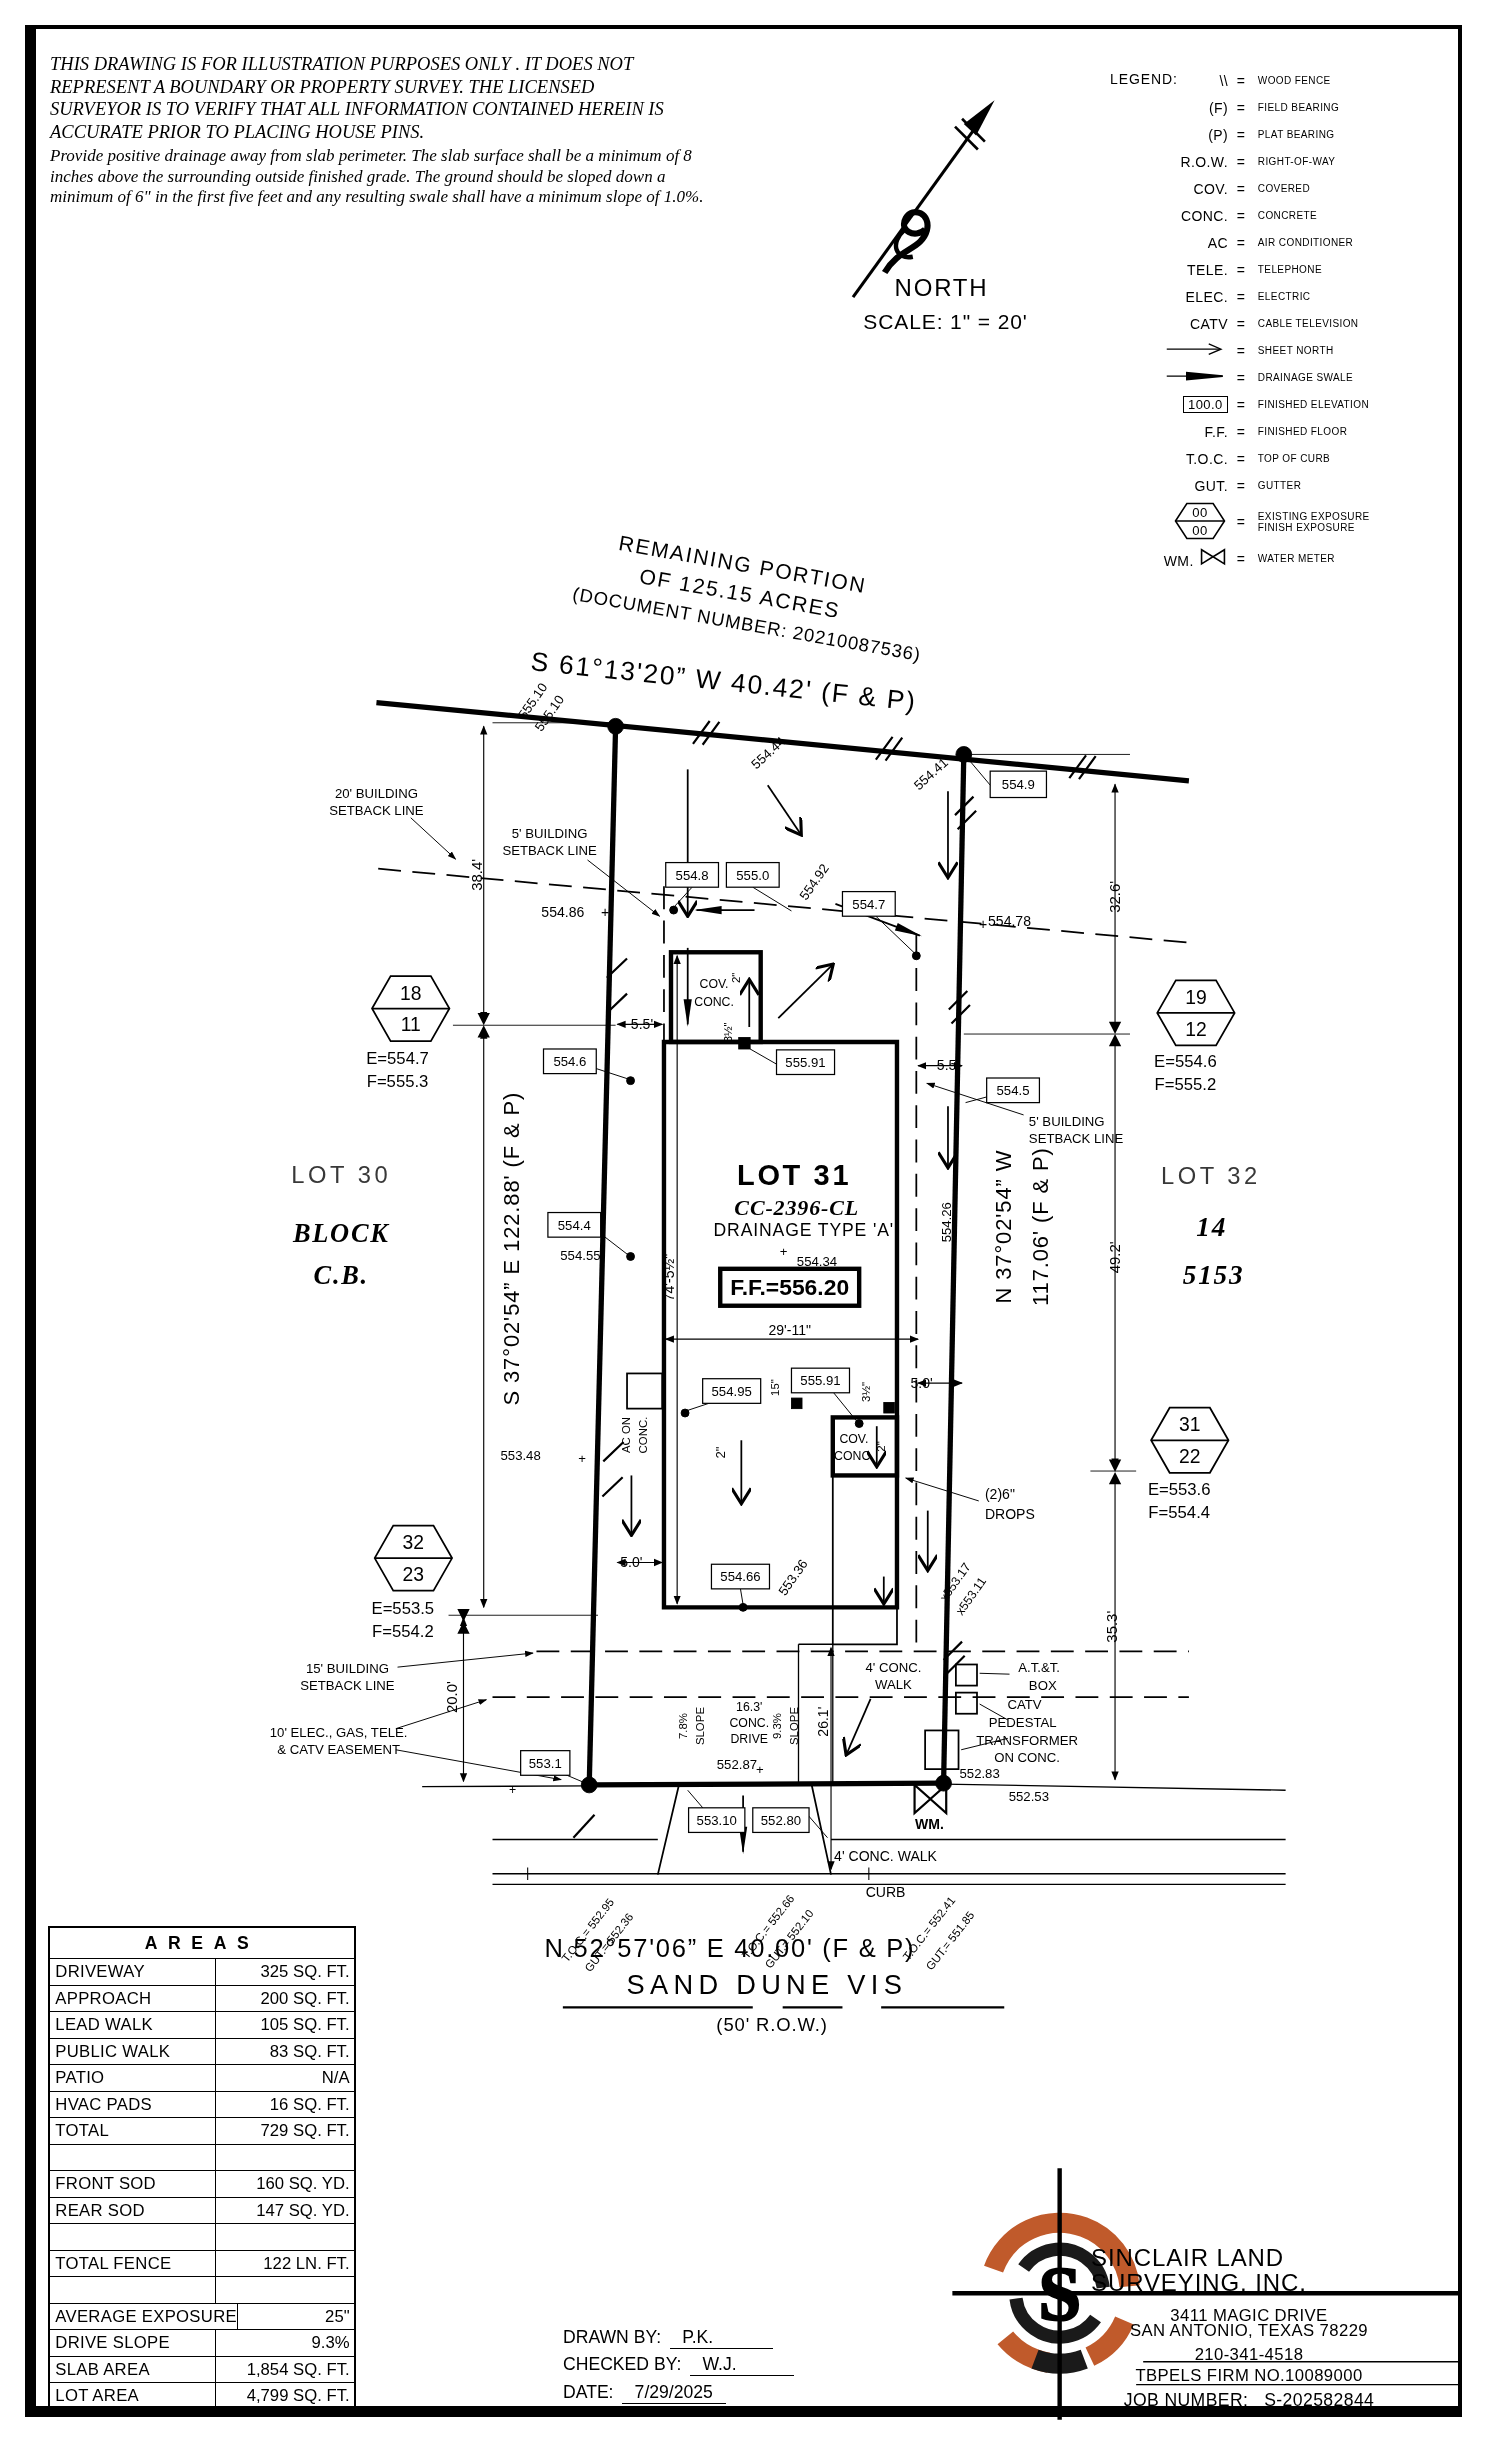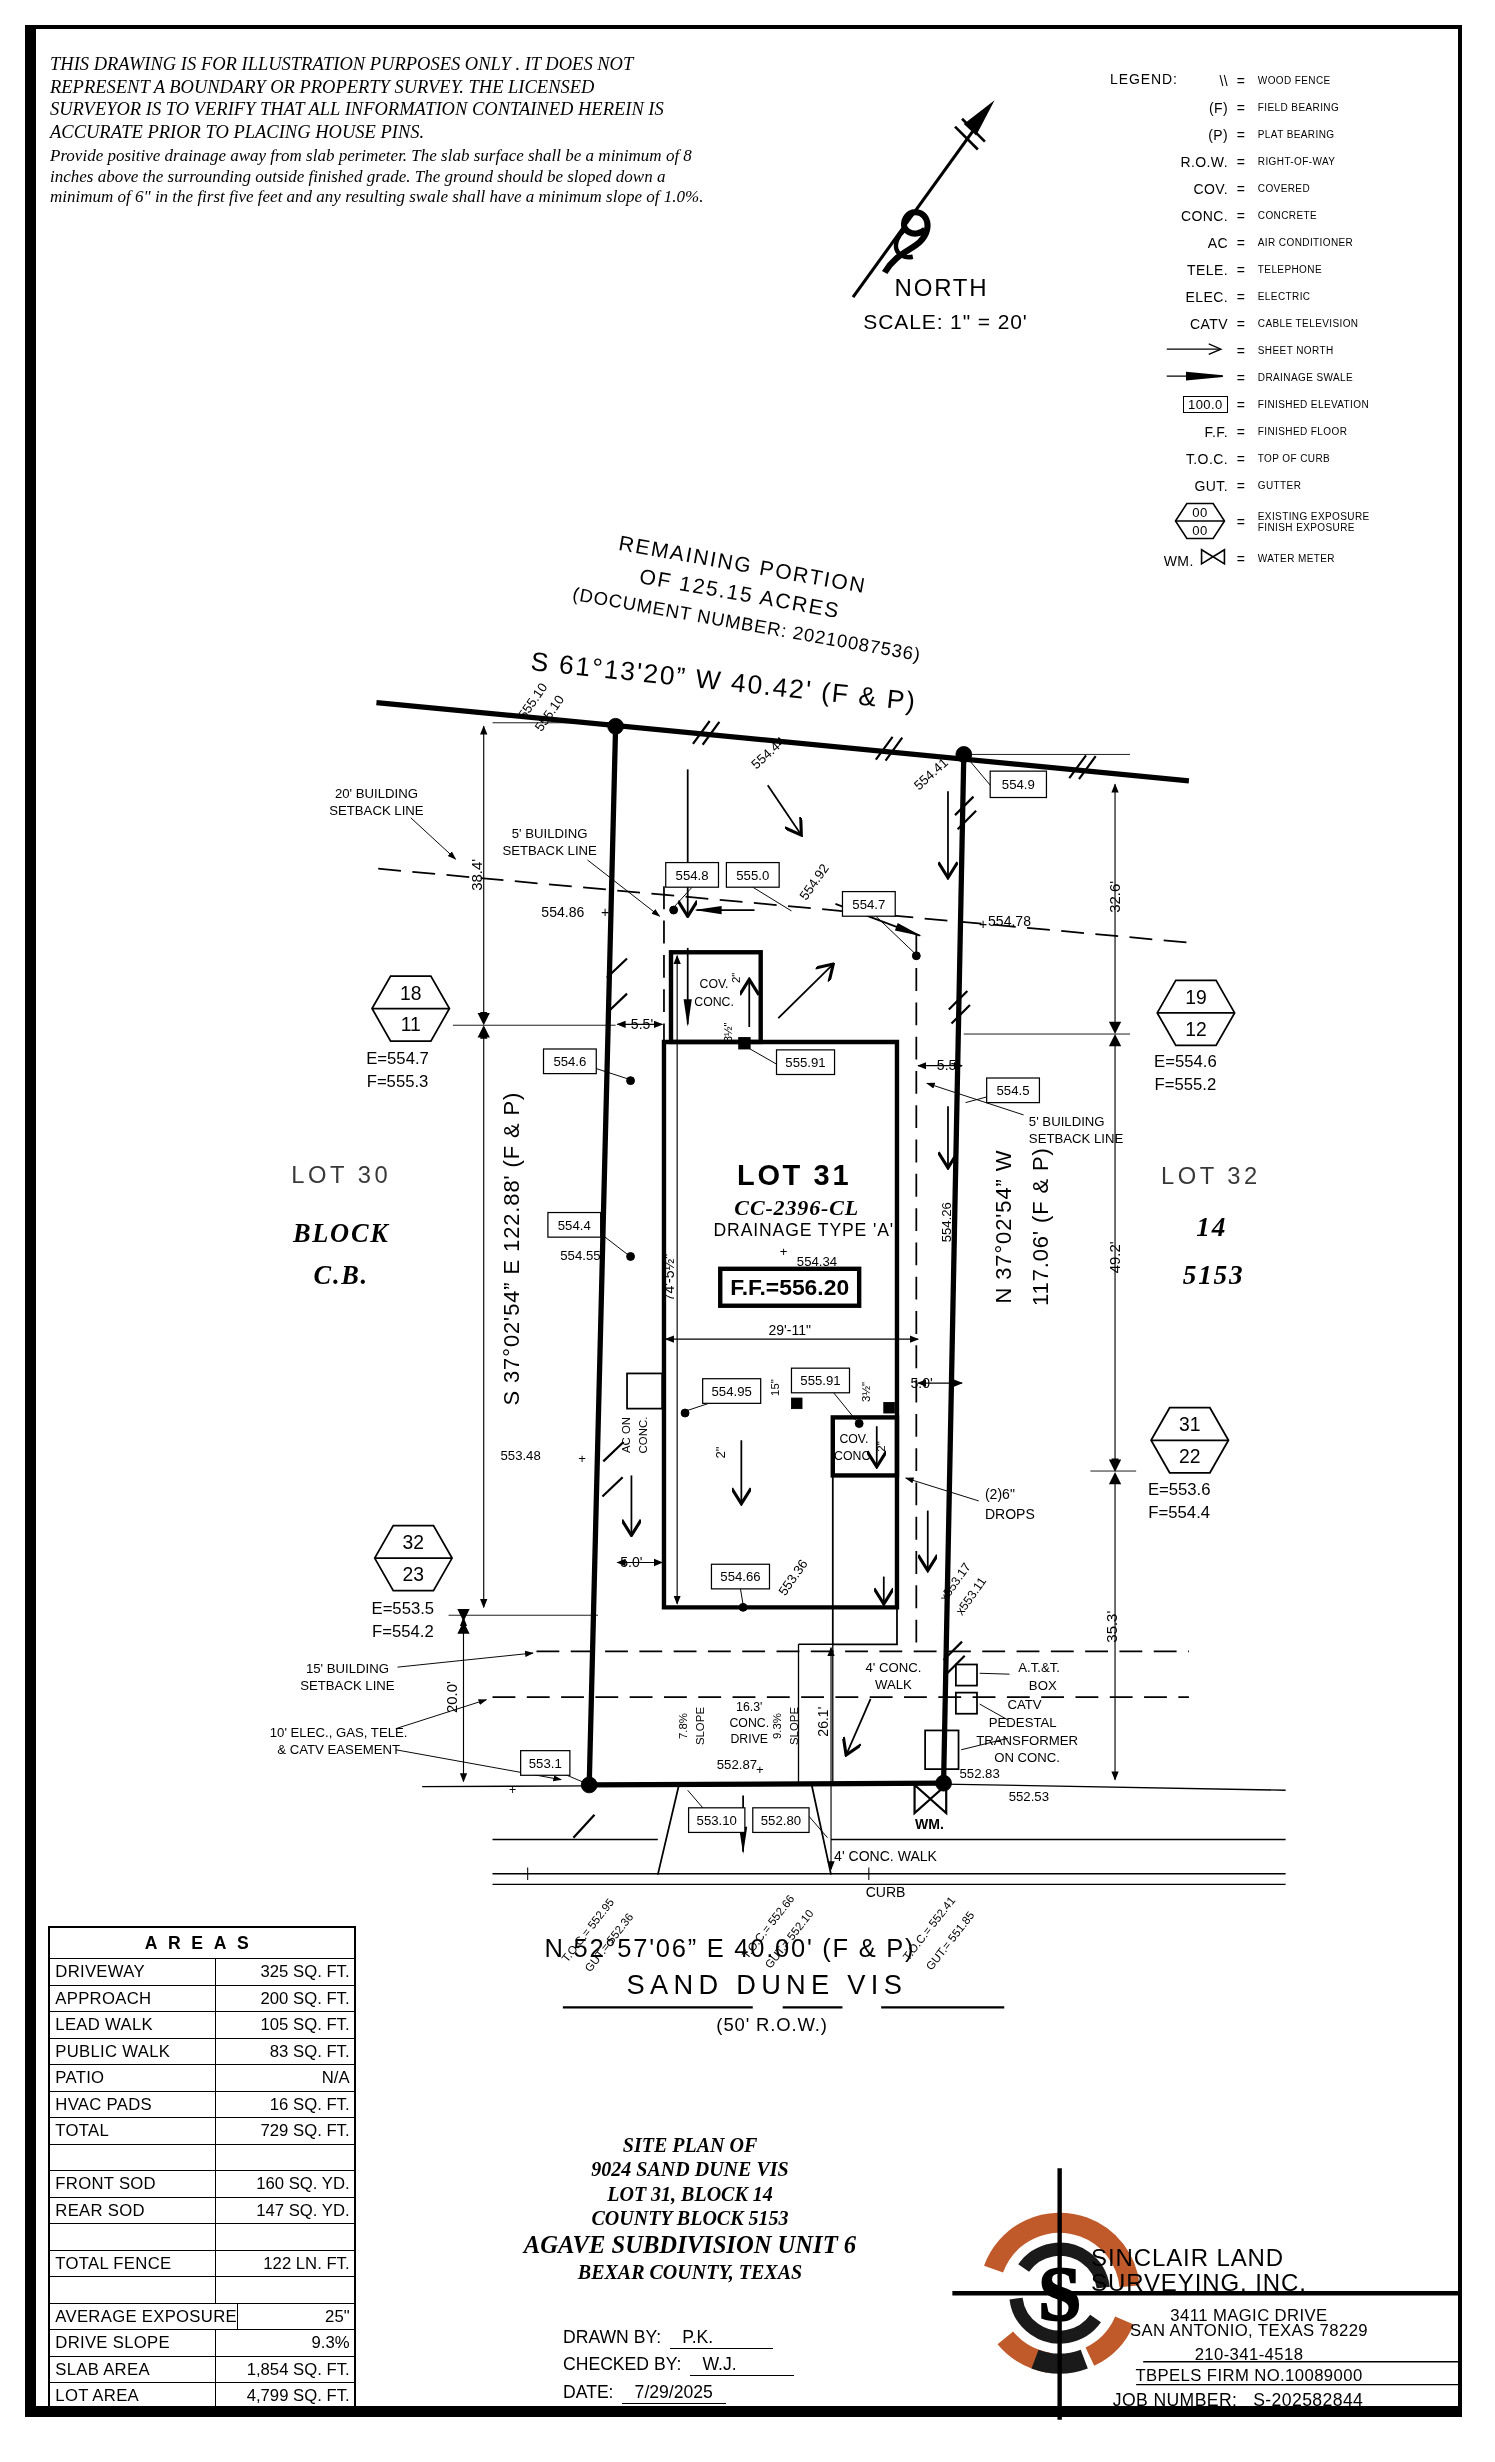--- a/index.html
+++ b/index.html
@@ -558,28 +558,20 @@
           <span class="al">SLAB AREA</span>
           <span class="av">1,854 SQ. FT.</span>
         </div>
         <div class="arow">
           <span class="al">LOT AREA</span>
           <span class="av">4,799 SQ. FT.</span>
         </div>
       </div>
   </div>
 
-  <div id="tblock" class="abs">
-      <div class="tl" style="font-size: 20px; margin-bottom: 4.4px;">SITE PLAN OF</div>
-      <div class="tl" style="font-size: 20px; margin-bottom: 4.4px;">9024 SAND DUNE VIS</div>
-      <div class="tl" style="font-size: 20px; margin-bottom: 4.4px;">LOT 31, BLOCK 14</div>
-      <div class="tl" style="font-size: 20px; margin-bottom: 4.4px;">COUNTY BLOCK 5153</div>
-      <div class="tl" style="font-size: 24.6px; margin-bottom: 5.3px;">AGAVE SUBDIVISION UNIT 6</div>
-      <div class="tl" style="font-size: 20px; margin-bottom: 4.4px;">BEXAR COUNTY, TEXAS</div>
-    </div>
 
   <div id="drawn" class="abs">
     <div class="dr">
         <span class="dl">DRAWN BY:</span>
       <span class="dv">P.K.</span>
       </div>
     <div class="dr">
         <span class="dl">CHECKED BY:</span>
       <span class="dv">W.J.</span>
       </div>
@@ -600,19 +592,19 @@
     <path d="M1205,2466 L1205,2752" stroke="#000" stroke-width="5"></path>
     <path d="M1300,2686 L1660,2686 M1292,2712 L1660,2712" stroke="#000" stroke-width="1.5"></path>
   </svg>
   <div id="company" class="abs">
     <div class="n1" style="position:absolute;left:141px;top:107px;width:492px;text-align:left">SINCLAIR LAND</div>
     <div class="n1" style="position:absolute;left:141px;top:132px;width:492px;text-align:left">SURVEYING, INC.</div>
     <div class="ad" style="position:absolute;left:53px;top:169px;width:492px">3411 MAGIC DRIVE</div>
     <div class="ad" style="position:absolute;left:53px;top:184px;width:492px">SAN ANTONIO, TEXAS 78229</div>
     <div class="ad" style="position:absolute;left:53px;top:208px;width:492px">210-341-4518</div>
     <div class="ad" style="position:absolute;left:53px;top:229px;width:492px">TBPELS FIRM NO.10089000</div>
-    <div class="job" style="position:absolute;left:42px;top:253px;width:492px">
+    <div class="job" style="position:absolute;left:53px;top:253px;width:492px">
       <span>JOB NUMBER:</span>&nbsp;&nbsp;
       <span>S-202582844</span>
     </div>
   </div>
 </div>
 
 
 </body></html>

